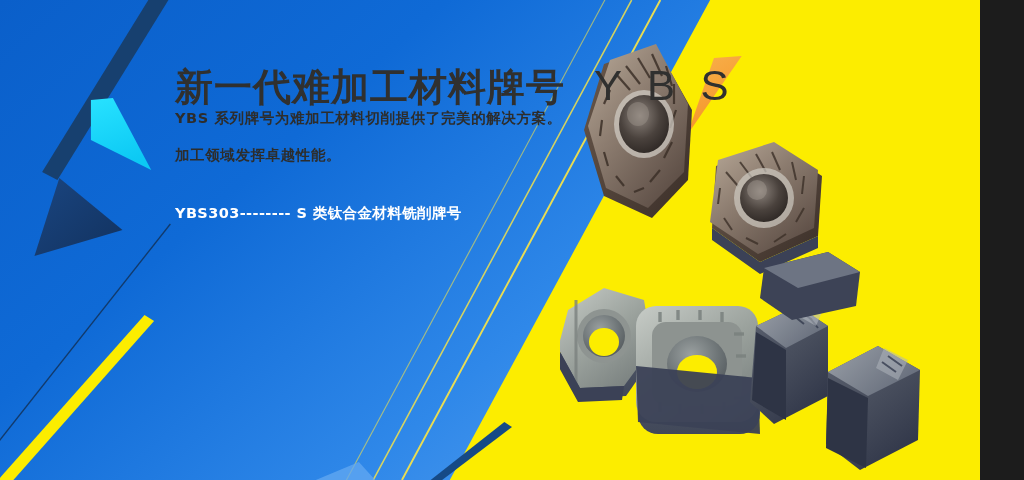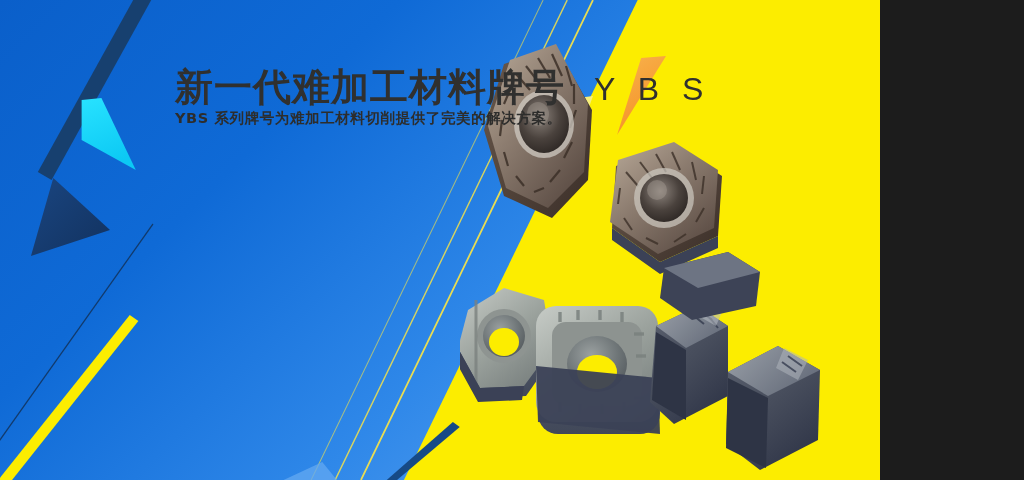--- a/index.html
+++ b/index.html
@@ -2,21 +2,21 @@
 <html><head>
 <meta charset="utf-8">
 <style>
   html, body {
     margin: 0;
     padding: 0;
     background: #1c1c1c;
   }
   #banner {
     position: relative;
-    width: 880px;
+    width: 980px;
     height: 480px;
     overflow: hidden;
     font-family: "Liberation Sans", "DejaVu Sans", sans-serif;
     background: linear-gradient(120deg, #0a62cf 0%, #0f6ad6 38%, #2e86e8 68%, #58a0ef 100%);
   }
 
   
   .geo {
     position: absolute;
     inset: 0;
@@ -51,21 +51,21 @@
   .headline-sep {
     display: inline-block;
     width: 2px;
     height: 38px;
     background: #4a4a48;
     margin: 0 13px 0 16px;
     position: relative;
     top: 4px;
   }
   .headline-en {
-    font-size: 32px;
+    font-size: 42px;
     font-weight: 500;
     color: #30302f;
     letter-spacing: 7px;
     font-family: "Liberation Sans", sans-serif;
     text-align: center;
   }
 
   .body-copy {
   }
   .body-copy p {
@@ -163,23 +163,25 @@
   <div class="text-col">
 
     <div class="headline">
       <span class="headline-cn">新一代难加工材料牌号</span>
       <span class="headline-sep"></span>
       <span class="headline-en">Y B S</span>
     </div>
 
     <div class="body-copy">
       <p>YBS 系列牌号为难加工材料切削提供了完美的解决方案。</p>
+      <p>加工领域发挥卓越性能。</p>
     </div>
 
     <div class="model-list">
+      <div class="model-row">YBS303-------- S 类钛合金材料铣削牌号</div>
     </div>
 
   </div>
 
   <svg class="products" viewBox="0 0 420 480" preserveAspectRatio="none">
     <defs>
       <linearGradient id="bronzeTop" x1="0" y1="0" x2="0.8" y2="1">
         <stop offset="0%" stop-color="#b9aa99"></stop>
         <stop offset="45%" stop-color="#8d7d70"></stop>
         <stop offset="100%" stop-color="#5a4b43"></stop>

